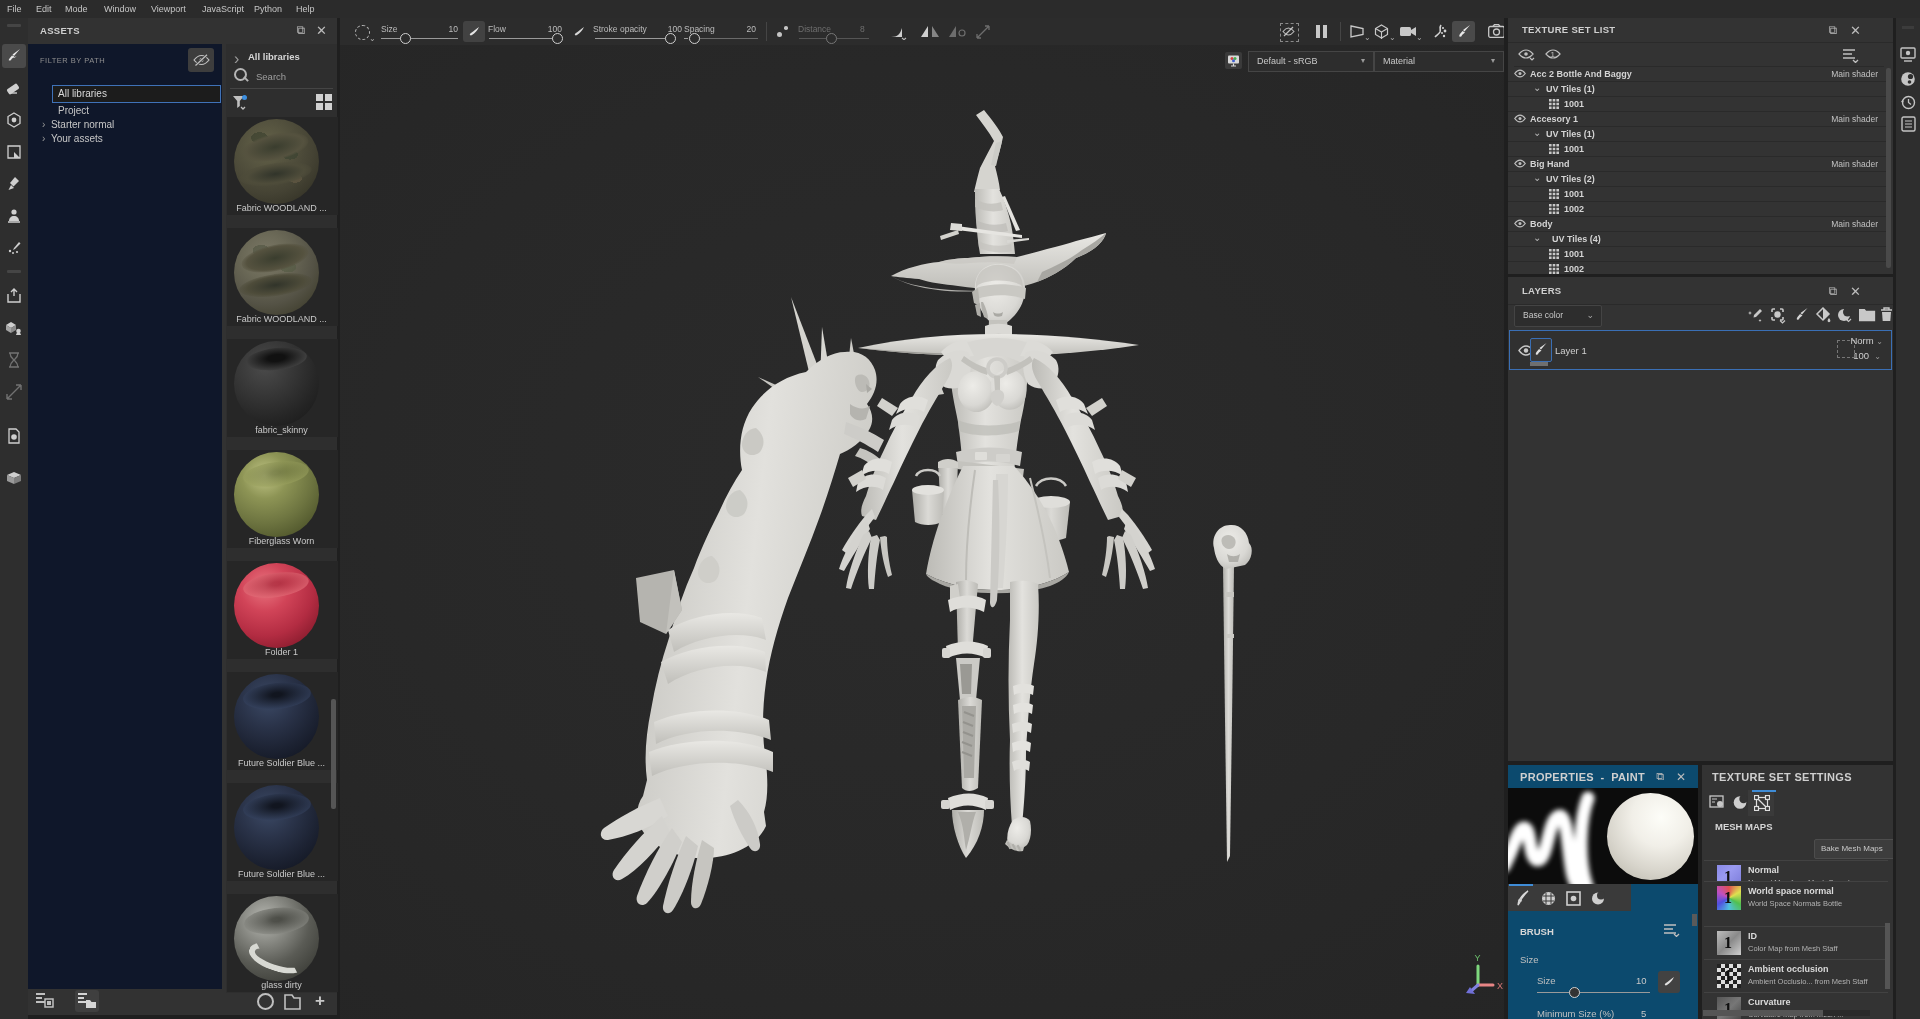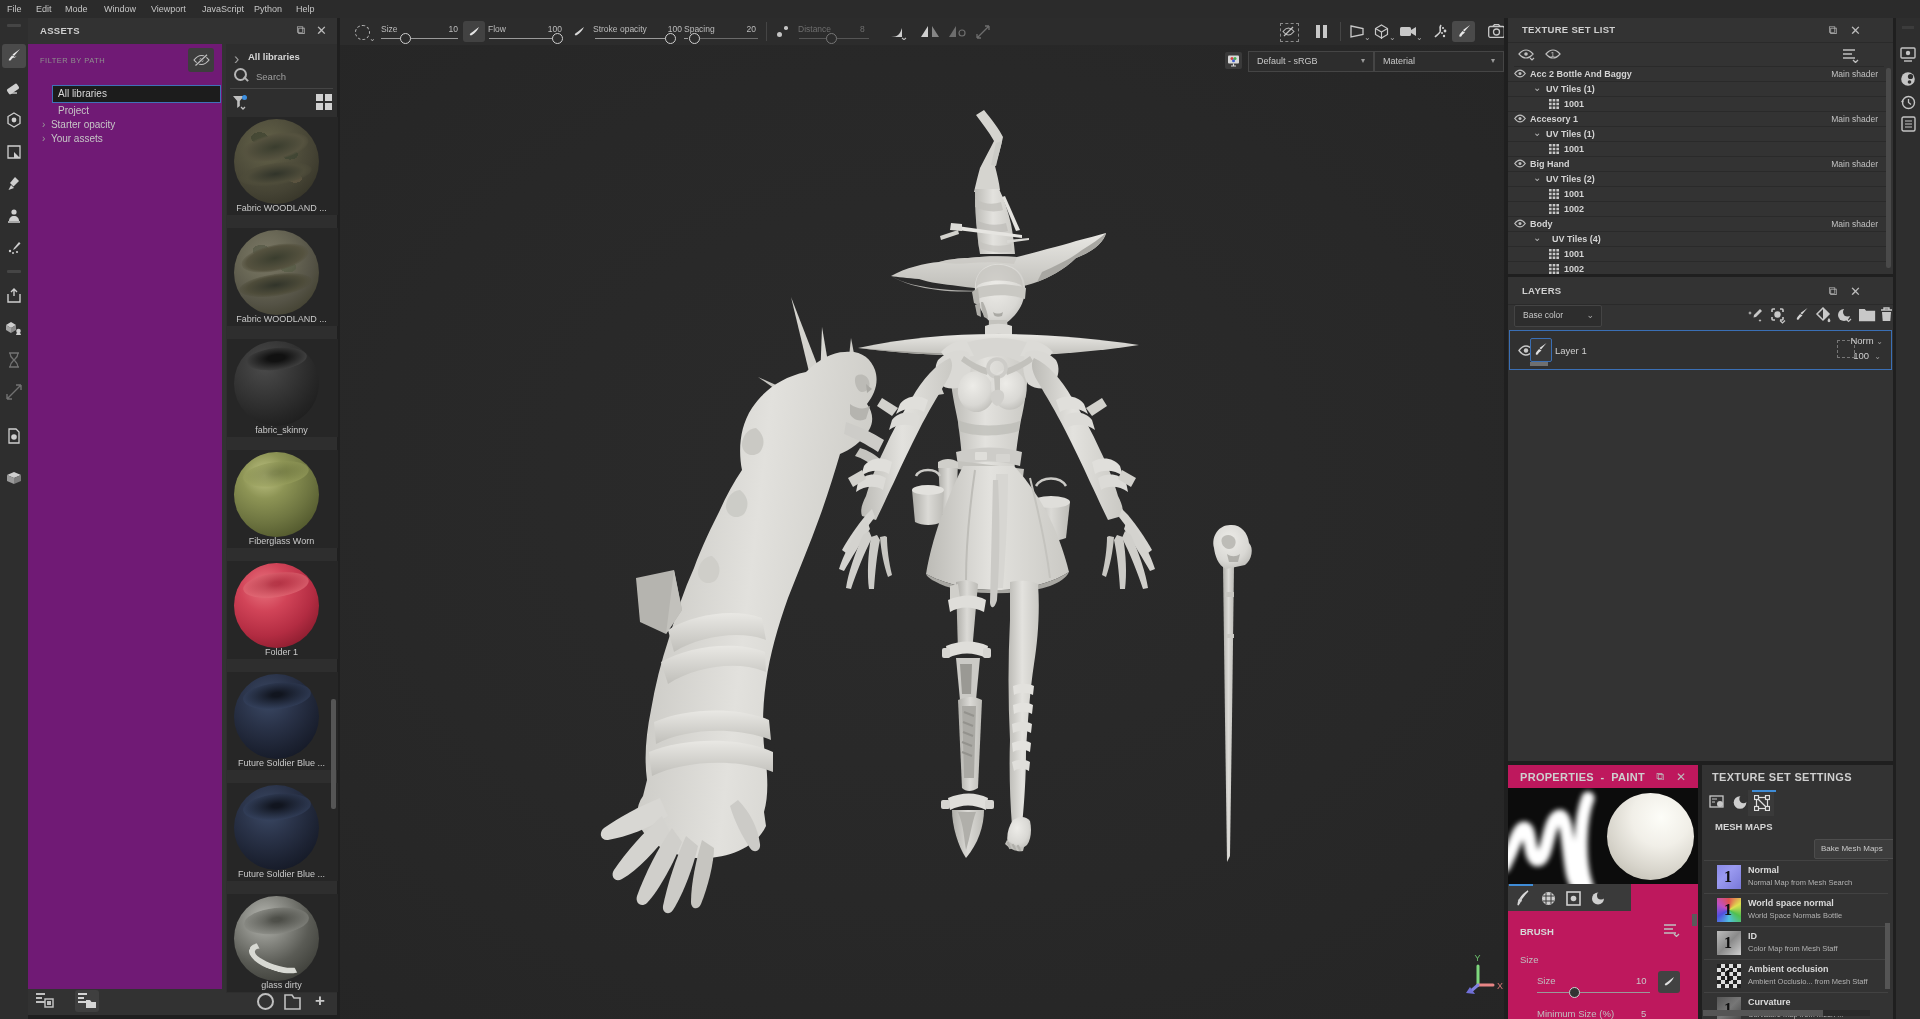--- a/index.html
+++ b/index.html
@@ -116,32 +116,32 @@
       <path d="M2 5v6l7 3V8z" fill="#9a9a9a"></path>
       <path d="M16 5v6l-7 3V8z" fill="#7d7d7d"></path>
     </svg>
 </div>
 
 <div class="abs" style="left:28px;top:18px;width:309px;height:997px;background:#323232">
   <div class="abs panel-title" style="left:12px;top:7px">ASSETS</div>
   <div class="abs ico" style="right:32px;top:5px;font-size:12px">⧉</div>
   <div class="abs ico" style="right:10px;top:5px;font-size:13px">✕</div>
 
-  <div class="abs" style="left:0px;top:26px;width:194px;height:949px;background:#701a75">
+  <div class="abs" style="left:0px;top:26px;width:194px;height:949px;background:#0f172a">
     <div class="abs" style="left:12px;top:12px;color:#8f8f8f;font-size:7.5px;letter-spacing:.5px">FILTER BY PATH</div>
     <div class="abs" style="right:8px;top:4px;width:26px;height:24px;background:#3d3d3d;border-radius:3px"></div>
     <svg class="abs" style="right:12px;top:9px" width="17" height="14" viewBox="0 0 17 14">
         <path d="M1 7C3.5 3.8 6 2.5 8.5 2.5S13.5 3.8 16 7C13.5 10.2 11 11.5 8.5 11.5S3.5 10.2 1 7z" fill="none" stroke="#c0c0c0" stroke-width="1.2"></path>
         <circle cx="8.5" cy="7" r="2" fill="#c0c0c0"></circle>
         <path d="M2.5 12.5L14.5 1.5" stroke="#3d3d3d" stroke-width="2.6"></path>
         <path d="M3.5 12.5L15 1.8" stroke="#c0c0c0" stroke-width="1.2" transform="translate(-1,0)"></path>
       </svg>
     <div class="abs" style="left:24px;top:41px;width:162px;height:16px;background:#1c1c1c;border:1px solid #3f72b8;color:#dadada;font-size:10px;line-height:16px;padding-left:5px">All libraries</div>
     <div class="abs" style="left:30px;top:61px;color:#c6c6c6;font-size:10px">Project</div>
-    <div class="abs" style="left:14px;top:75px;color:#9a9a9a;font-size:10px">›&nbsp;&nbsp;<span style="color:#c6c6c6">Starter opacity</span></div>
+    <div class="abs" style="left:14px;top:75px;color:#9a9a9a;font-size:10px">›&nbsp;&nbsp;<span style="color:#c6c6c6">Starter normal</span></div>
     <div class="abs" style="left:14px;top:89px;color:#9a9a9a;font-size:10px">›&nbsp;&nbsp;<span style="color:#c6c6c6">Your assets</span></div>
   </div>
 
   <div class="abs" style="left:0;bottom:4px;width:309px;height:22px;background:#323232"></div>
 
   <div class="abs" id="thumbs" style="left:198px;top:26px;width:111px;height:949px;background:#2e2e2e">
     <div class="abs" style="left:8px;top:6px;color:#9a9a9a">›</div>
     <div class="abs" style="left:22px;top:7px;color:#d6d6d6;font-size:9.5px;font-weight:bold">All libraries</div>
     <div class="abs" style="left:8px;top:24px;width:9px;height:9px;border:2px solid #b5b5b5;border-radius:50%"></div>
     <div class="abs" style="left:17px;top:34px;width:6px;height:2px;background:#b5b5b5;transform:rotate(45deg)"></div>
@@ -688,21 +688,21 @@
         <path d="M12.5 1 L7 7.5 L5.5 6 Z M5 7 L2.5 10 Q1 12.5 2.5 12.8 Q4.5 13 4.5 11 L7.5 8.5 Z" fill="#e0e0e0"></path>
       </svg>
     <div class="abs" style="left:45px;top:14px;color:#d0d0d0;font-size:9.5px">Layer 1</div>
     <div class="abs" style="left:327px;top:9px;width:16px;height:16px;border:1px dashed #777"></div>
     <div class="abs" style="right:8px;top:4px;color:#cfcfcf;font-size:9.5px">Norm <span style="color:#999;font-size:8px">⌄</span></div>
     <div class="abs" style="right:10px;top:19px;color:#cfcfcf;font-size:9.5px">100 &nbsp;<span style="color:#999;font-size:8px">⌄</span></div>
     <div class="abs" style="left:20px;top:31px;width:18px;height:4px;background:#6f6f6f"></div>
   </div>
 </div>
 
-<div class="abs" style="left:1508px;top:765px;width:190px;height:254px;background:#be185d;overflow:hidden">
+<div class="abs" style="left:1508px;top:765px;width:190px;height:254px;background:#0c4a6e;overflow:hidden">
   <div class="abs panel-title" style="left:12px;top:6px;font-size:11px">PROPERTIES&nbsp;&nbsp;-&nbsp;&nbsp;PAINT</div>
   <div class="abs ico" style="right:34px;top:5px;font-size:11px">⧉</div>
   <div class="abs ico" style="right:12px;top:5px;font-size:12px">✕</div>
 
   <div class="abs" style="left:0px;top:23px;width:96px;height:96px;background:#0c0c0c">
     <svg width="96" height="96" viewBox="0 0 96 96">
         <path d="M-4 78 C6 60 10 40 16 40 C24 40 20 72 30 72 C40 72 40 28 52 28 C62 28 60 96 70 96 L78 96 C70 70 72 30 80 10" fill="none" stroke="#ffffff" stroke-width="13" stroke-linecap="round" filter="blur(2.5px)"></path>
       </svg>
   </div>
   <div class="abs" style="left:96px;top:23px;width:94px;height:96px;background:#0c0c0c">
@@ -769,21 +769,21 @@
       <rect x="11.5" y="11.5" width="4" height="4" fill="#3a3a3a" stroke="#e0e0e0" stroke-width="1.2"></rect>
     </svg>
   <div class="abs" style="left:13px;top:56px;color:#d6d6d6;font-size:9.5px;font-weight:bold">MESH MAPS</div>
   <div class="abs" style="left:112px;top:74px;width:77px;height:18px;background:#3d3d3d;border:1px solid #4d4d4d;border-radius:2px;color:#c8c8c8;font-size:8px;line-height:17px;padding-left:6px;white-space:nowrap">Bake Mesh Maps</div>
 
   <div class="mm" style="top:95px">
       <div class="mmt" id="m1"></div>
       <div class="mmn">Normal</div>
       <div class="mms">Normal Map from Mesh Search</div>
     </div>
-  <div class="mm" style="top:128px">
+  <div class="mm" style="top:116px">
       <div class="mmt" id="m2"></div>
       <div class="mmn">World space normal</div>
       <div class="mms">World Space Normals Bottle</div>
     </div>
   <div class="mm" style="top:161px">
       <div class="mmt" id="m3"></div>
       <div class="mmn">ID</div>
       <div class="mms">Color Map from Mesh Staff</div>
     </div>
   <div class="mm" style="top:194px">

